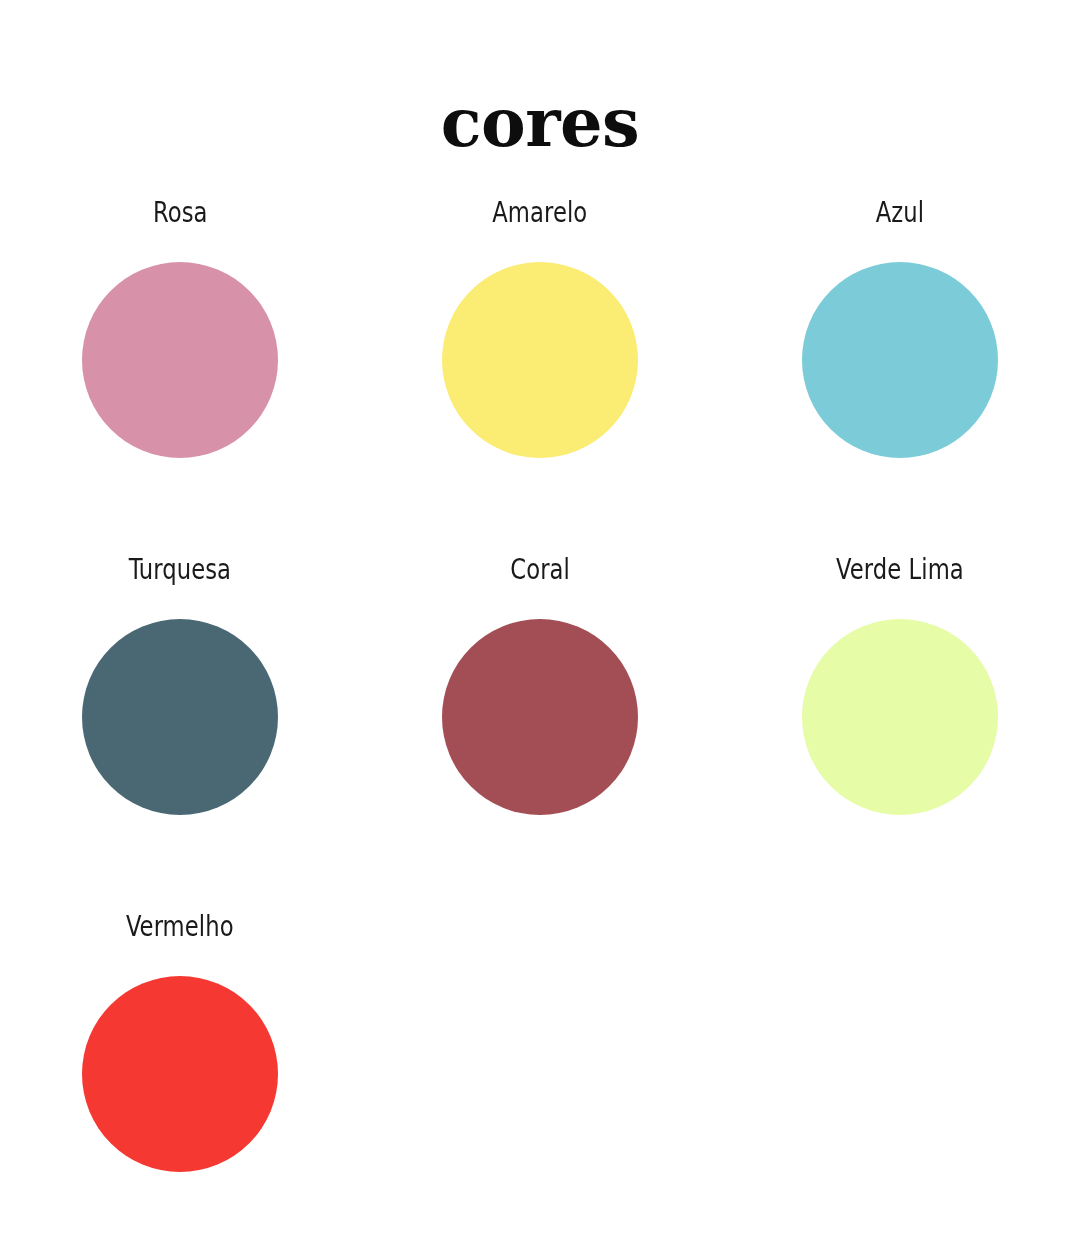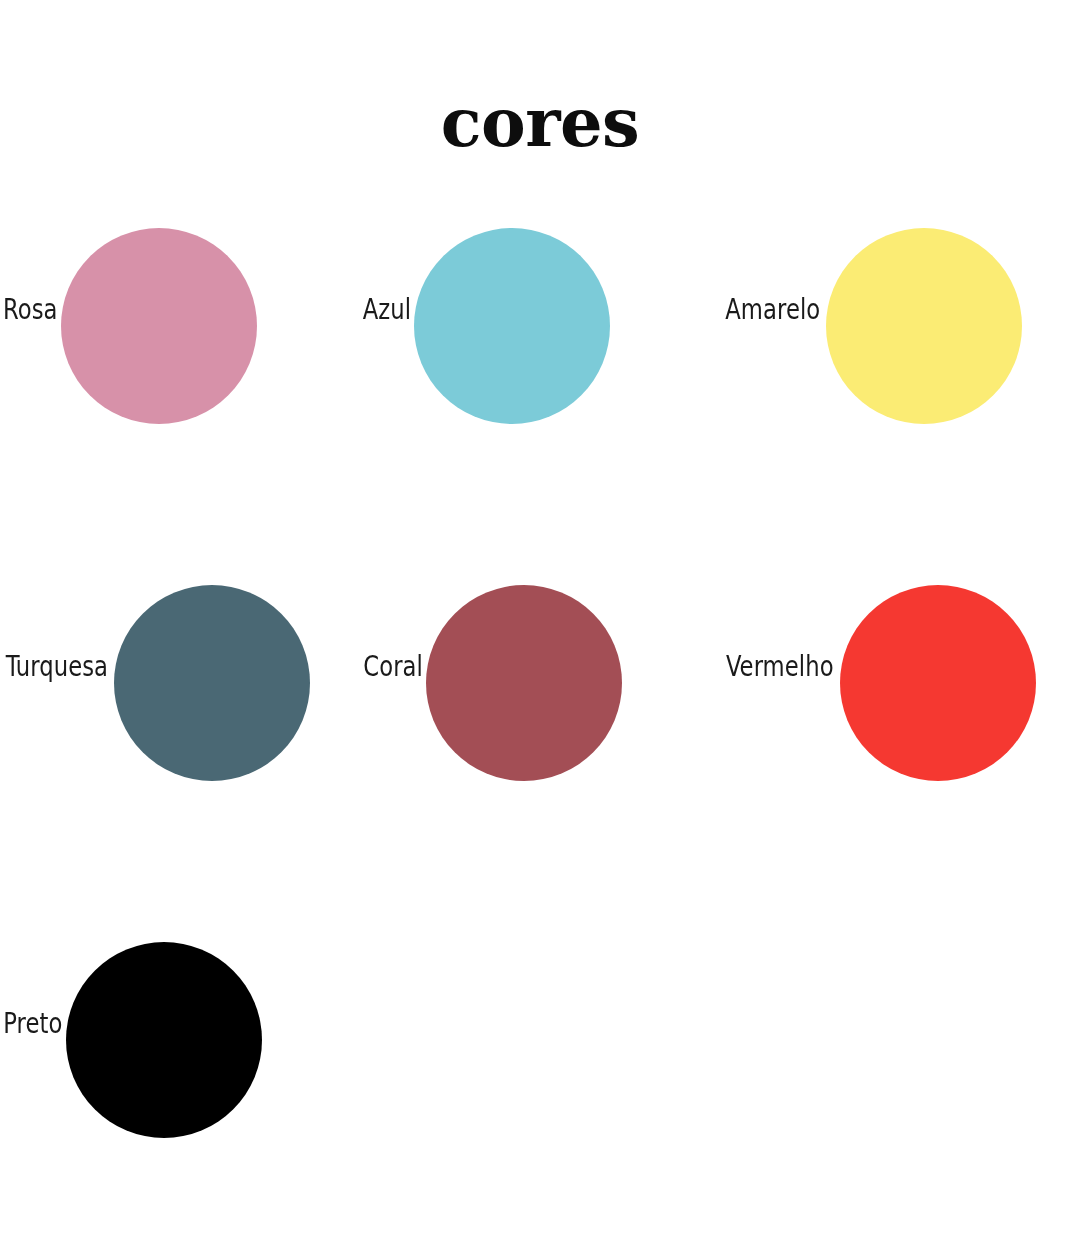--- a/index.html
+++ b/index.html
@@ -49,20 +49,21 @@
     display: grid;
     grid-template-columns: repeat(3, 360px);
     grid-template-rows: repeat(3, 357px);
     justify-items: center;
     align-items: start;
   }
 
   .swatch-cell {
     width: 360px;
     display: flex;
+    flex-direction: column;
     align-items: center;
   }
 
   .swatch-label {
     font-family: "Liberation Sans Narrow", "DejaVu Sans Condensed",
                  "Liberation Sans", sans-serif;
     font-size: 28px;
     font-weight: 400;
     line-height: 34px;
     color: #1a1a1a;
@@ -89,45 +90,45 @@
   <h1 class="page-title" style="color: rgb(13, 13, 13);">cores</h1>
 
   <div class="swatch-grid">
 
     <div class="swatch-cell">
       <div class="swatch-label" style="color: rgb(26, 26, 26);">Rosa</div>
       <div class="swatch-circle" style="background: rgb(215, 145, 169);"></div>
     </div>
 
     <div class="swatch-cell">
-      <div class="swatch-label" style="color: rgb(26, 26, 26);">Azul</div>
-      <div class="swatch-circle" style="background: rgb(124, 203, 216);"></div>
+      <div class="swatch-label" style="color: rgb(26, 26, 26);">Amarelo</div>
+      <div class="swatch-circle" style="background: rgb(251, 236, 116);"></div>
     </div>
 
     <div class="swatch-cell">
-      <div class="swatch-label" style="color: rgb(26, 26, 26);">Amarelo</div>
-      <div class="swatch-circle" style="background: rgb(251, 236, 116);"></div>
+      <div class="swatch-label" style="color: rgb(26, 26, 26);">Azul</div>
+      <div class="swatch-circle" style="background: rgb(124, 203, 216);"></div>
     </div>
 
     <div class="swatch-cell">
       <div class="swatch-label" style="color: rgb(26, 26, 26);">Turquesa</div>
       <div class="swatch-circle" style="background: rgb(74, 104, 116);"></div>
     </div>
 
     <div class="swatch-cell">
       <div class="swatch-label" style="color: rgb(26, 26, 26);">Coral</div>
       <div class="swatch-circle" style="background: rgb(163, 78, 85);"></div>
     </div>
 
+    <div class="swatch-cell">
+      <div class="swatch-label" style="color: rgb(26, 26, 26);">Verde Lima</div>
+      <div class="swatch-circle" style="background: rgb(230, 252, 167);"></div>
+    </div>
 
 
     <div class="swatch-cell">
       <div class="swatch-label" style="color: rgb(26, 26, 26);">Vermelho</div>
       <div class="swatch-circle" style="background: rgb(245, 56, 49);"></div>
     </div>
 
-    <div class="swatch-cell">
-      <div class="swatch-label" style="color: rgb(26, 26, 26);">Preto</div>
-      <div class="swatch-circle" style="background: rgb(0, 0, 0);"></div>
-    </div>
 
   </div>
 </div>
 
 </body></html>

